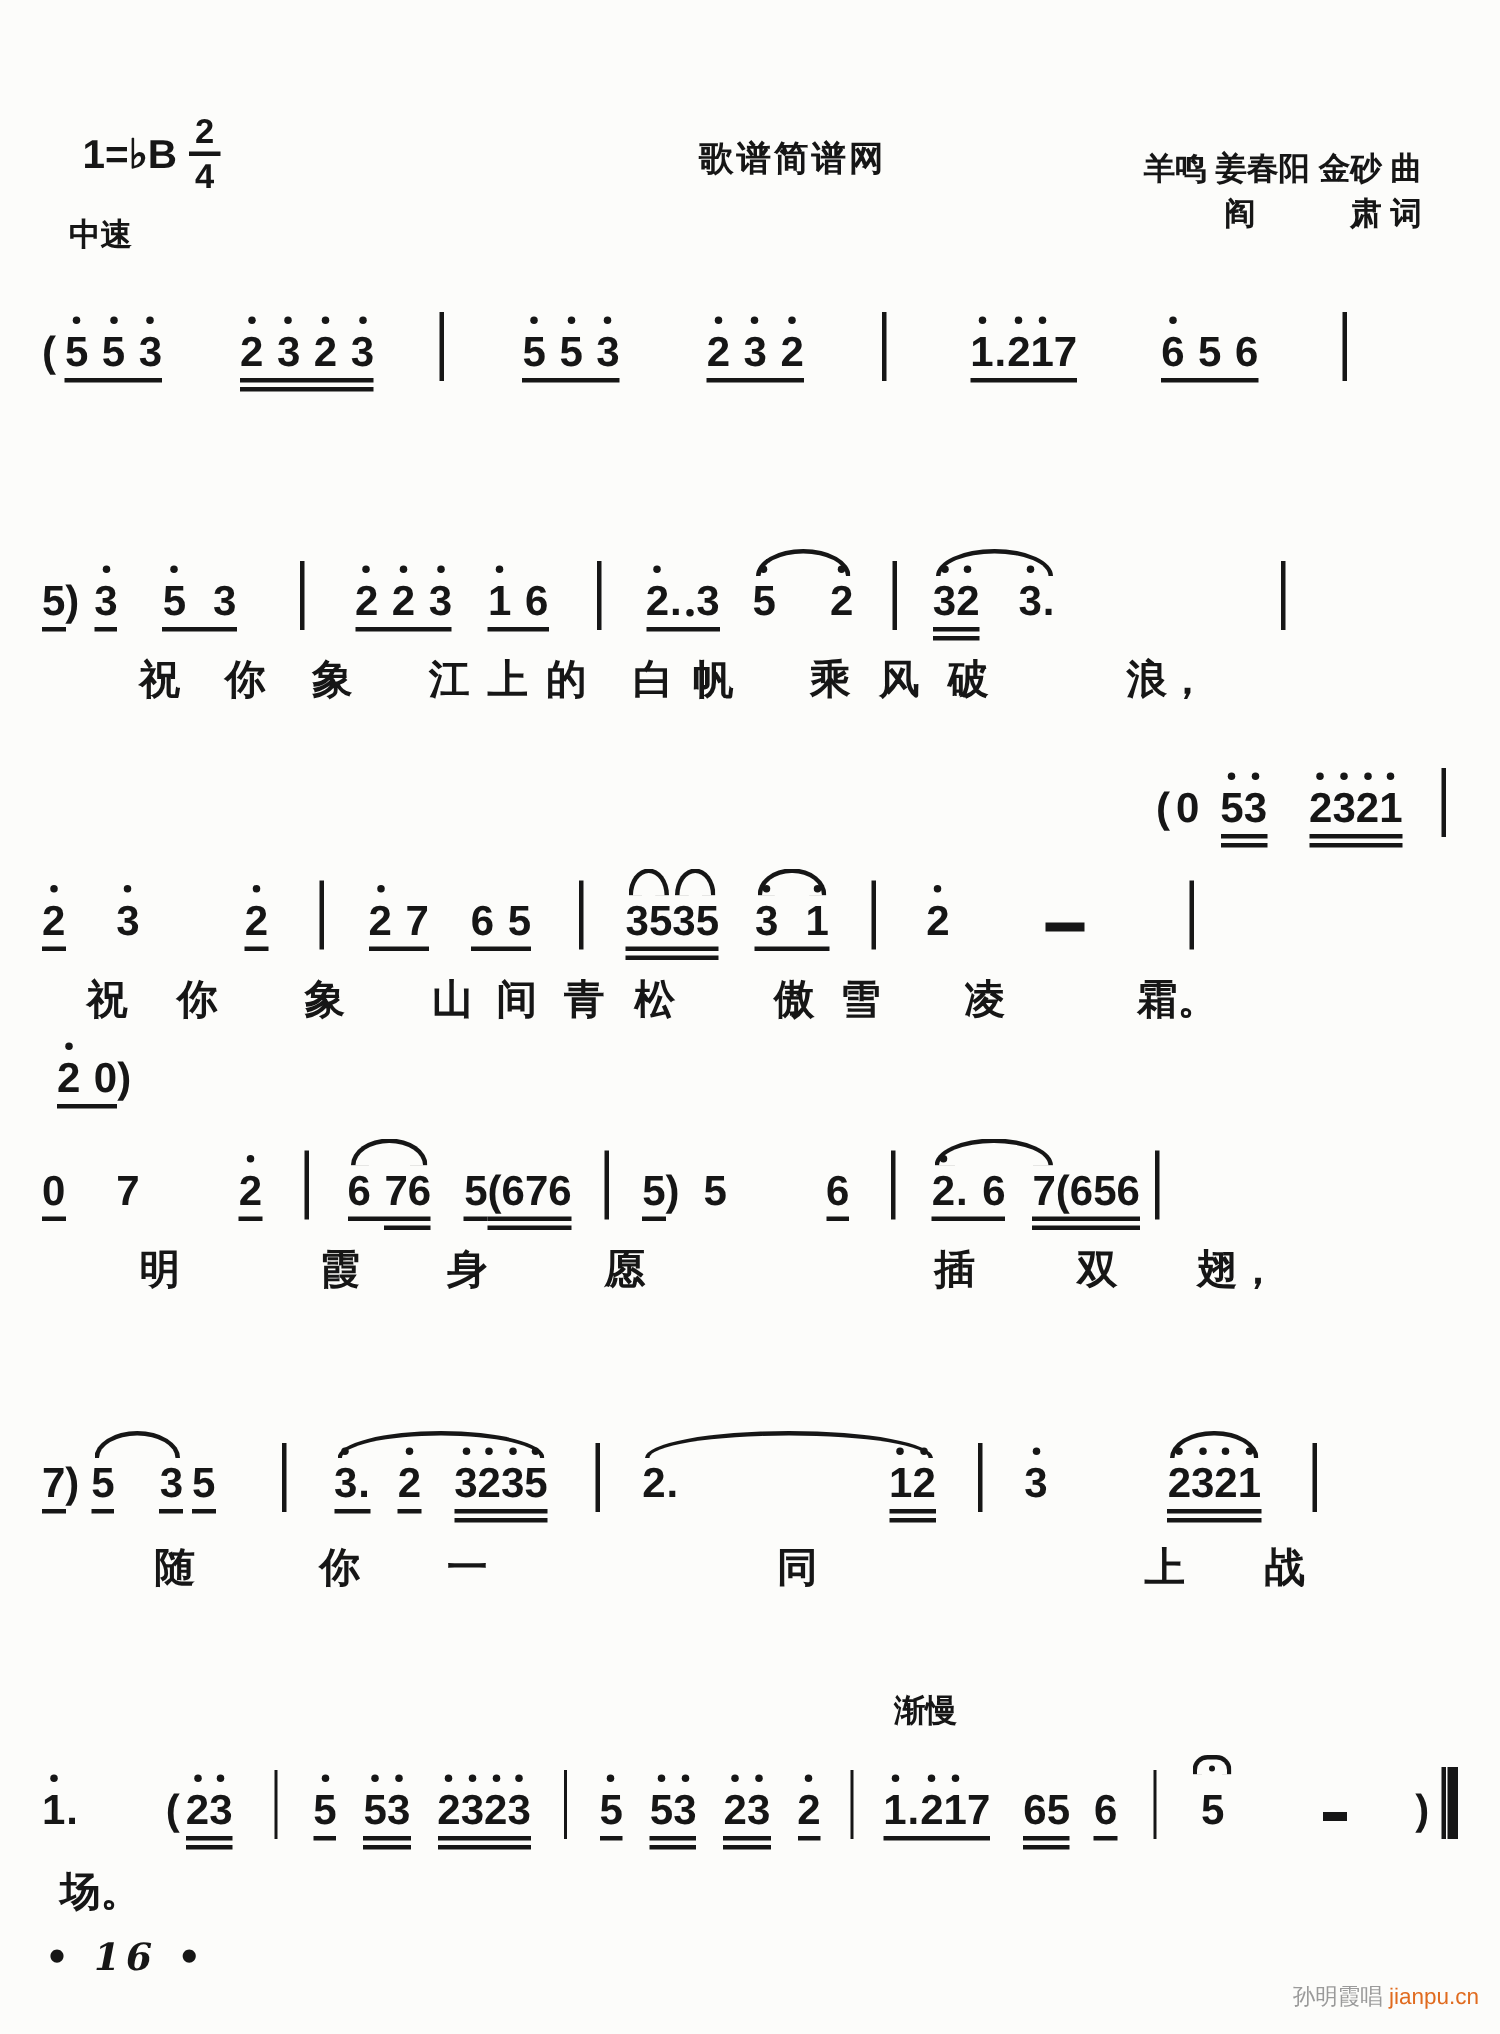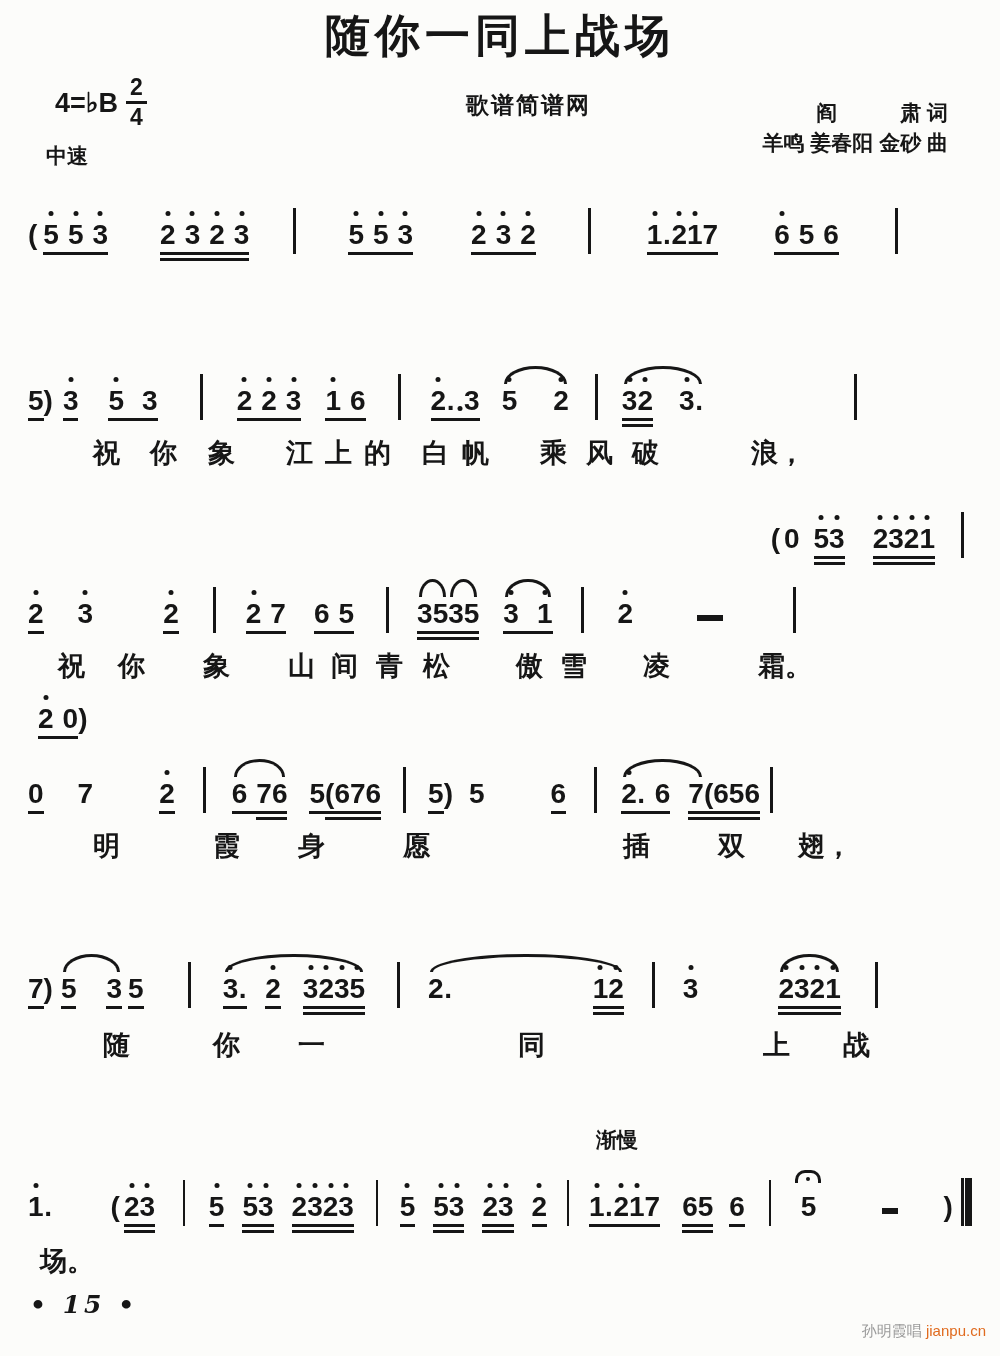--- a/index.html
+++ b/index.html
@@ -66,35 +66,34 @@
             font-style:italic;font-weight:700;font-size:25px;letter-spacing:4px;}
   .watermark{position:absolute;right:14px;top:1322px;font-size:15px;}
   .wm-gray{color:#9a9a9a;}
   .wm-link{color:#e06b1f;}
 </style>
 </head>
 <body>
 
 <div class="page">
 
-  <h1 class="title">随你一同上战场</h1>
 
   <div class="keysig">
-    <span>4=♭B</span>
+    <span>1=♭B</span>
     <span class="frac">
       <span class="top">2</span>
       <span class="bot">4</span>
     </span>
   </div>
 
   <div class="performer">歌谱简谱网</div>
 
   <div class="credits">
+    <div>羊鸣 姜春阳 金砂 曲</div>
     <div>阎　　　肃 词</div>
-    <div>羊鸣 姜春阳 金砂 曲</div>
   </div>
 
   <div class="tempo">中速</div>
 
   <div class="system sys1">
     <div class="notes">
         <span class="tok" style="margin-right: 6px;">
           <span class="ch">(</span>
         </span>
         <span class="tok u1" style="margin-right: 52px;">
@@ -526,19 +525,19 @@
         <span class="tok" style="margin-right: 8px;">
           <span class="ch">)</span>
         </span>
         <span class="dbar"></span>
       </div>
     <div class="lyrics">
         <span class="lyr">场。</span>
       </div>
   </div>
 
-  <div class="page-num">• 15 •</div>
+  <div class="page-num">• 16 •</div>
 
   <div class="watermark">
     <span class="wm-gray">孙明霞唱 </span><span class="wm-link">jianpu.cn</span>
   </div>
 
 </div>
 
 </body></html>

